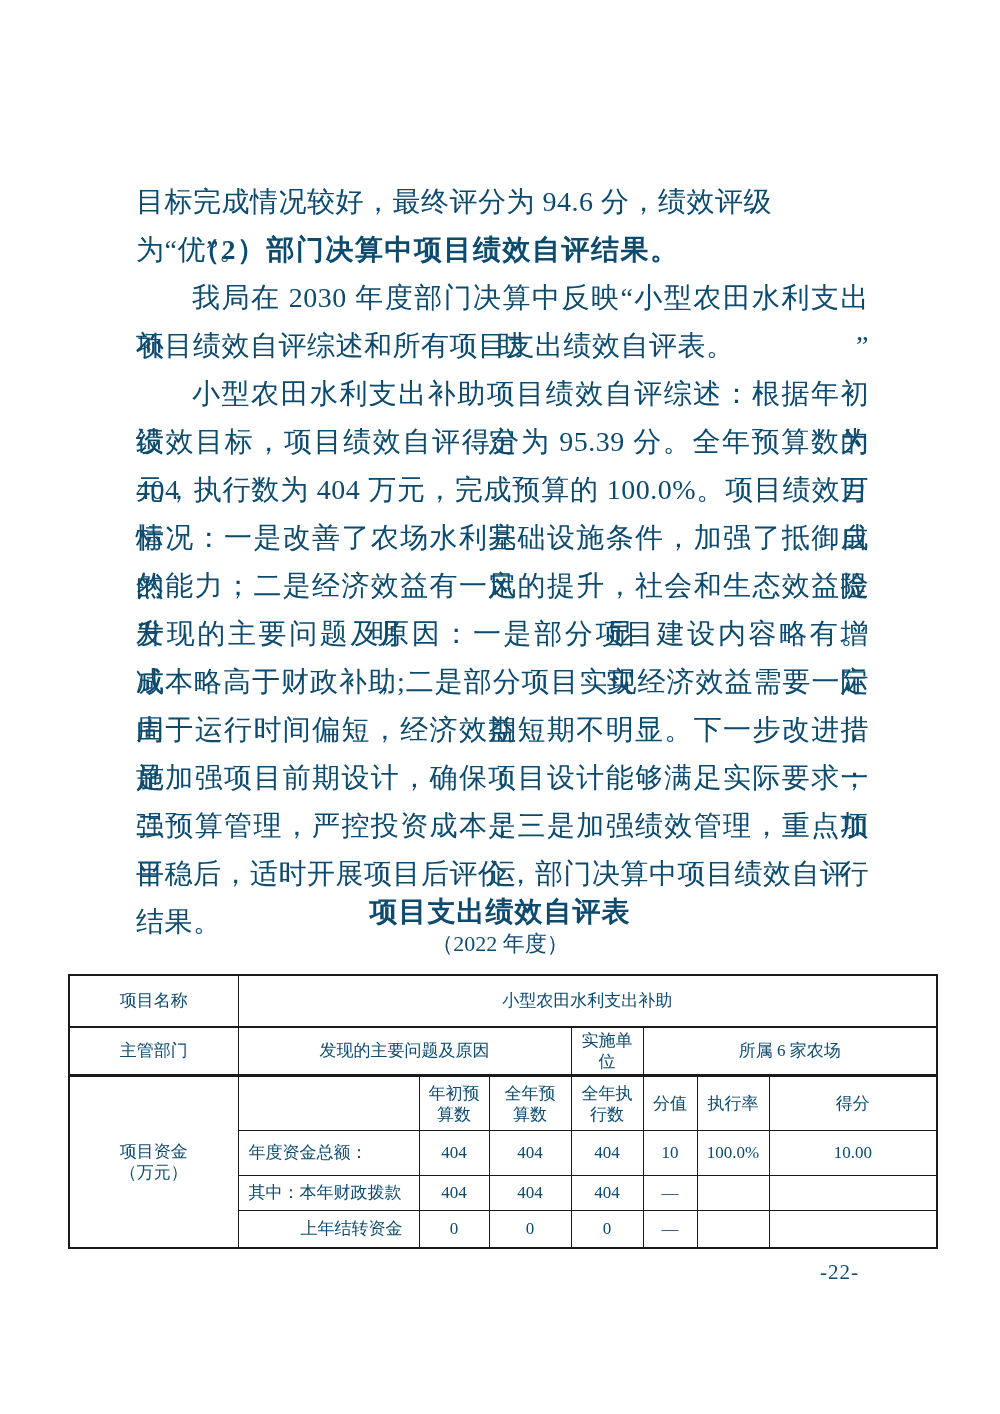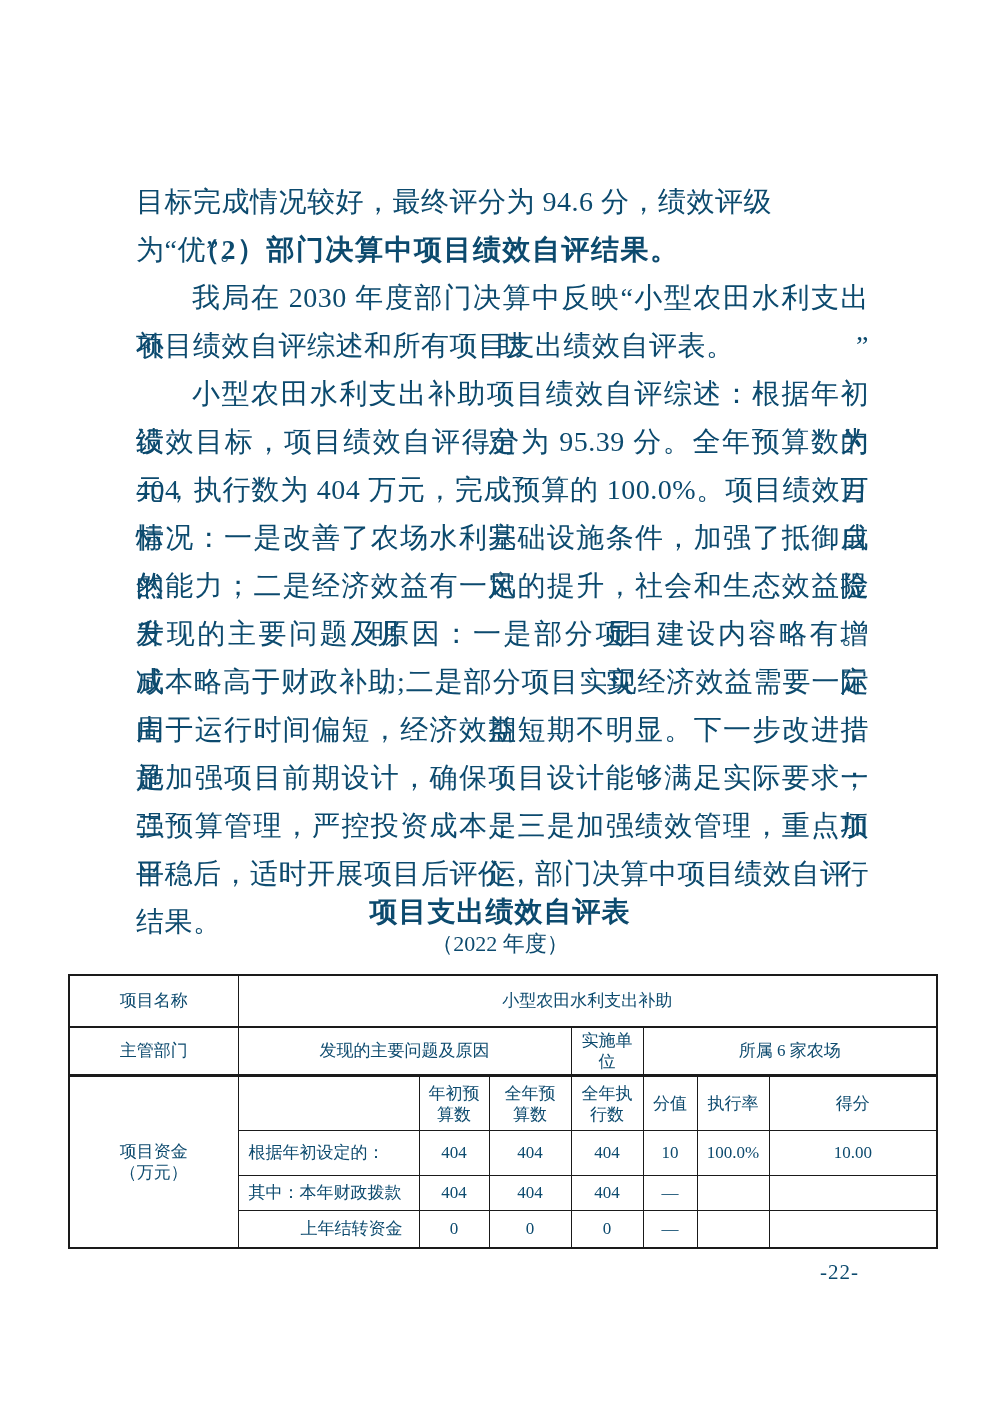--- a/index.html
+++ b/index.html
@@ -145,21 +145,21 @@
 算数</td>
       <td class="wrap">全年预
 算数</td>
       <td class="wrap">全年执
 行数</td>
       <td>分值</td>
       <td>执行率</td>
       <td>得分</td>
     </tr>
     <tr class="r4">
-      <td class="row-label">根据年初设定的：</td>
+      <td class="row-label">年度资金总额：</td>
       <td>404</td>
       <td>404</td>
       <td>404</td>
       <td>10</td>
       <td>100.0%</td>
       <td>10.00</td>
     </tr>
     <tr class="r5">
       <td class="row-label">其中：本年财政拨款</td>
       <td>404</td>

